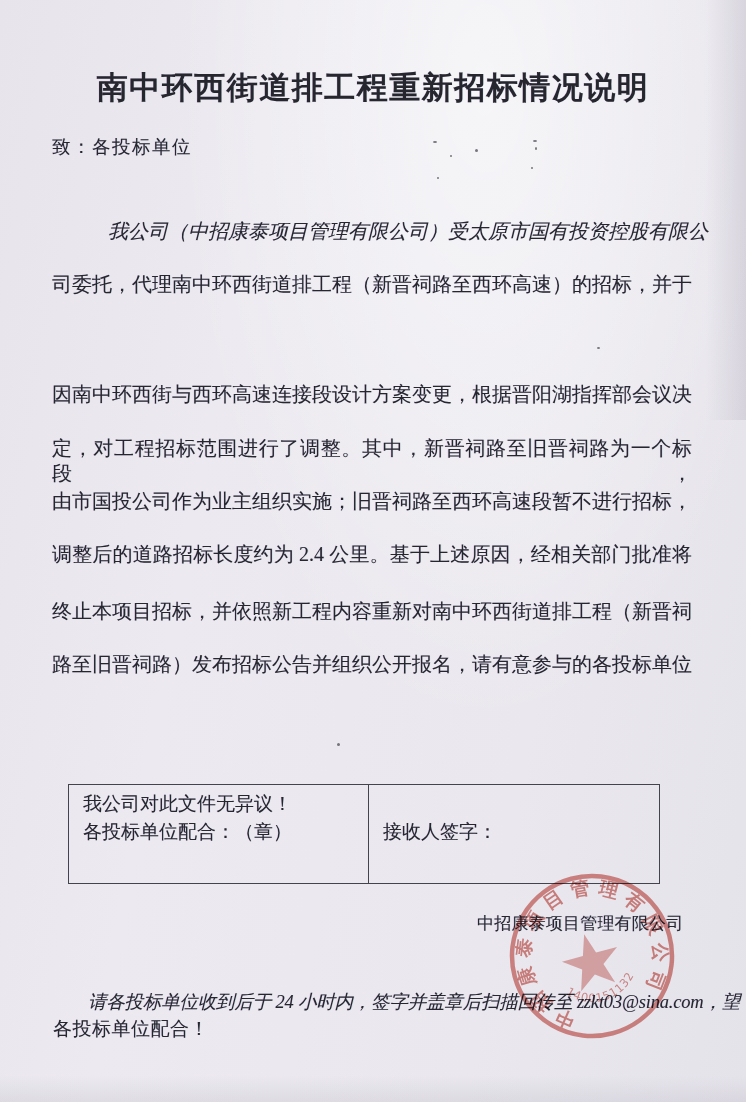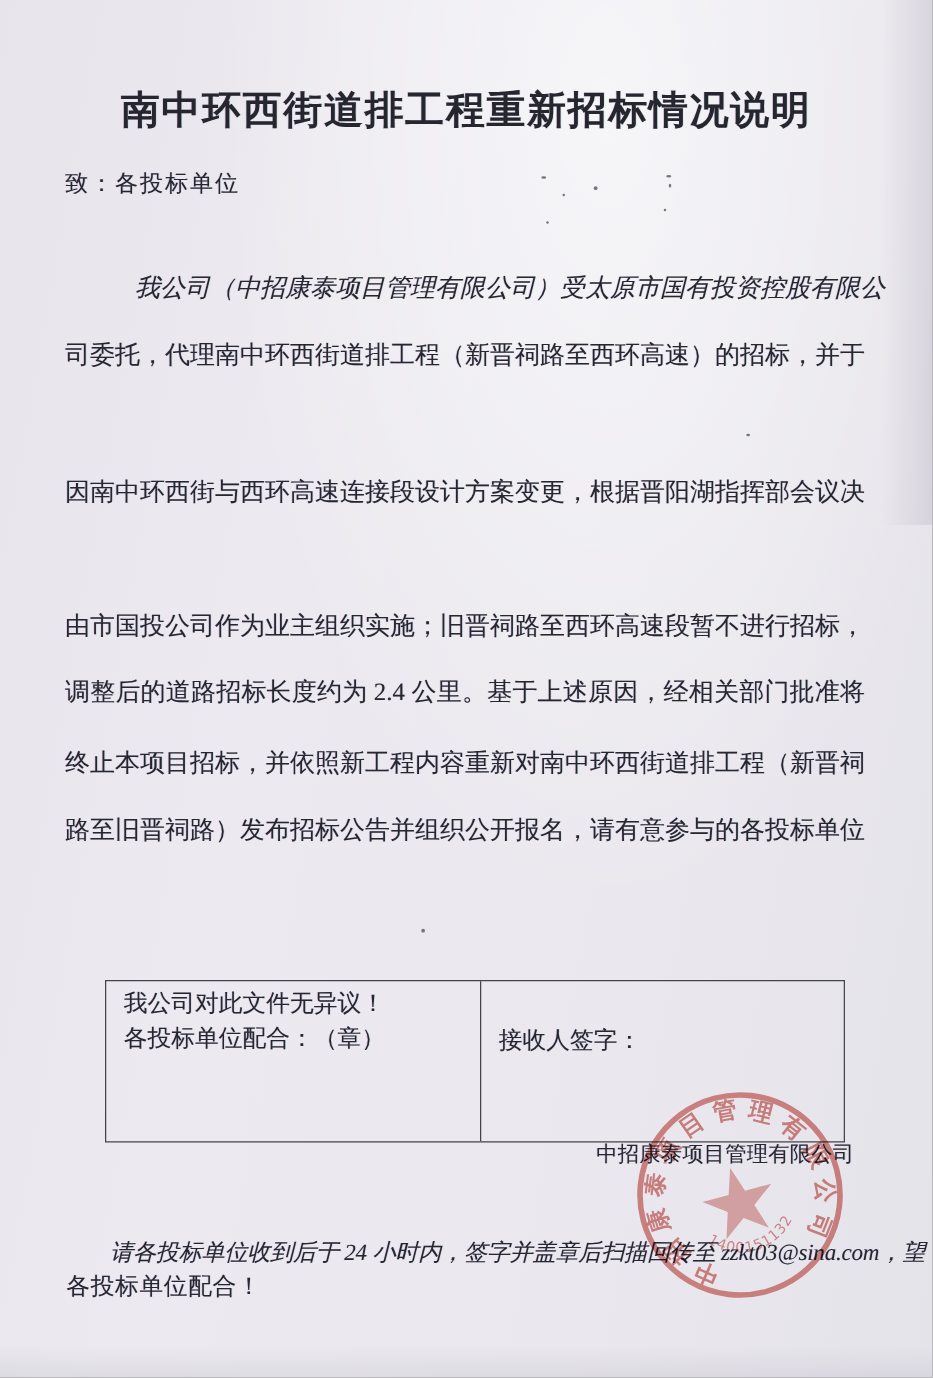--- a/index.html
+++ b/index.html
@@ -34,24 +34,23 @@
   .bline{
     position:absolute;left:52px;width:640px;
     font-size:20px;line-height:25px;
     text-align:justify;text-align-last:justify;
     word-break:break-all;
   }
   .bline.indent{left:108px;width:600px;font-style:italic;}
   .bline.lastline{text-align-last:left;}
   .confirm-table{
     position:absolute;left:68px;top:784px;
-    width:592px;height:130px;
+    width:592px;height:100px;
     border:1.6px solid #43434e;
     box-sizing:border-box;
-    margin-left:16px;
   }
   .confirm-table .vdivider{
     position:absolute;left:299px;top:0;bottom:0;
     width:0;border-left:1.4px solid #43434e;
   }
   .cell-left{
     position:absolute;left:14px;top:5px;
     font-size:19px;line-height:27.5px;
     white-space:nowrap;
   }
@@ -100,20 +99,21 @@
   <div class="edge-shade"></div>
   <div class="edge-shade-bottom"></div>
 
   <h1 class="title ink">南中环西街道排工程重新招标情况说明</h1>
 
   <div class="salutation ink">致：各投标单位</div>
 
   <div class="bline indent ink" style="top:219px">我公司（中招康泰项目管理有限公司）受太原市国有投资控股有限公</div>
   <div class="bline ink" style="top:272px">司委托，代理南中环西街道排工程（新晋祠路至西环高速）的招标，并于</div>
   <div class="bline ink" style="top:382px">因南中环西街与西环高速连接段设计方案变更，根据晋阳湖指挥部会议决</div>
+  <div class="bline ink" style="top:436px">定，对工程招标范围进行了调整。其中，新晋祠路至旧晋祠路为一个标段，</div>
   <div class="bline ink" style="top:489px">由市国投公司作为业主组织实施；旧晋祠路至西环高速段暂不进行招标，</div>
   <div class="bline ink" style="top:542px">调整后的道路招标长度约为 2.4 公里。基于上述原因，经相关部门批准将</div>
   <div class="bline ink" style="top:599px">终止本项目招标，并依照新工程内容重新对南中环西街道排工程（新晋祠</div>
   <div class="bline ink" style="top:652px">路至旧晋祠路）发布招标公告并组织公开报名，请有意参与的各投标单位</div>
 
   <div class="confirm-table">
     <div class="vdivider"></div>
     <div class="cell-left ink">
       <div>我公司对此文件无异议！</div>
       <div>各投标单位配合：（章）</div>

